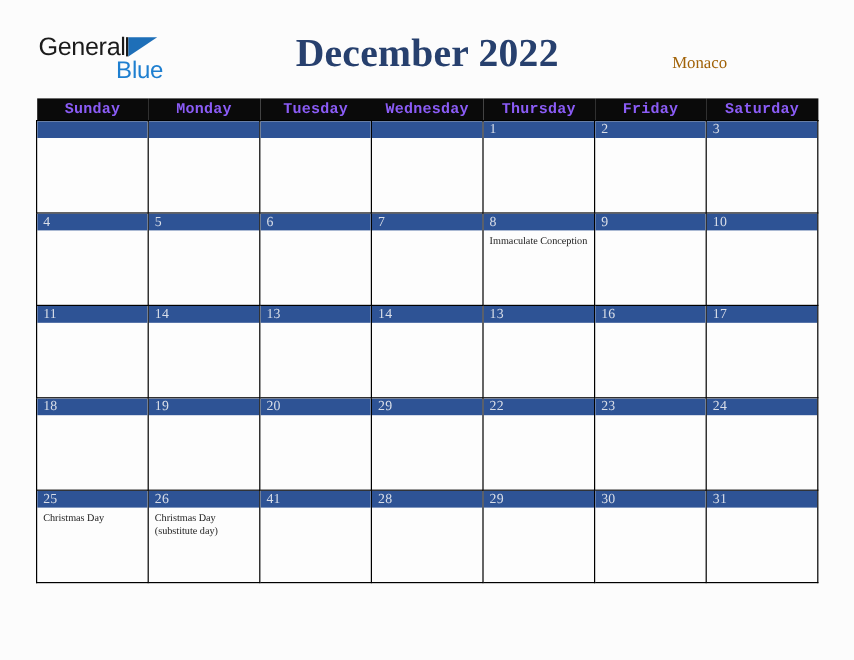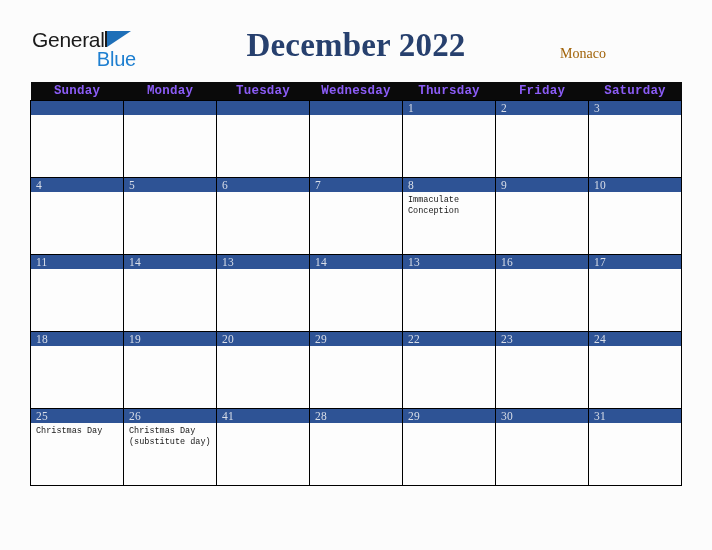--- a/index.html
+++ b/index.html
@@ -154,21 +154,21 @@
   }
 
   .event-area {
     padding: 3px 4px 0 5px;
   }
 
   .event-text {
     font-size: 8.5px;
     line-height: 10.5px;
     color: #181818;
-    font-family: Liberation Mono, monospace;
+    font-family: Liberation Serif, serif;
     white-space: pre-line;
   }
 </style>
 </head>
 <body>
 
 <div class="page-header">
 
   <div class="brand">
     <div class="brand-row1">

